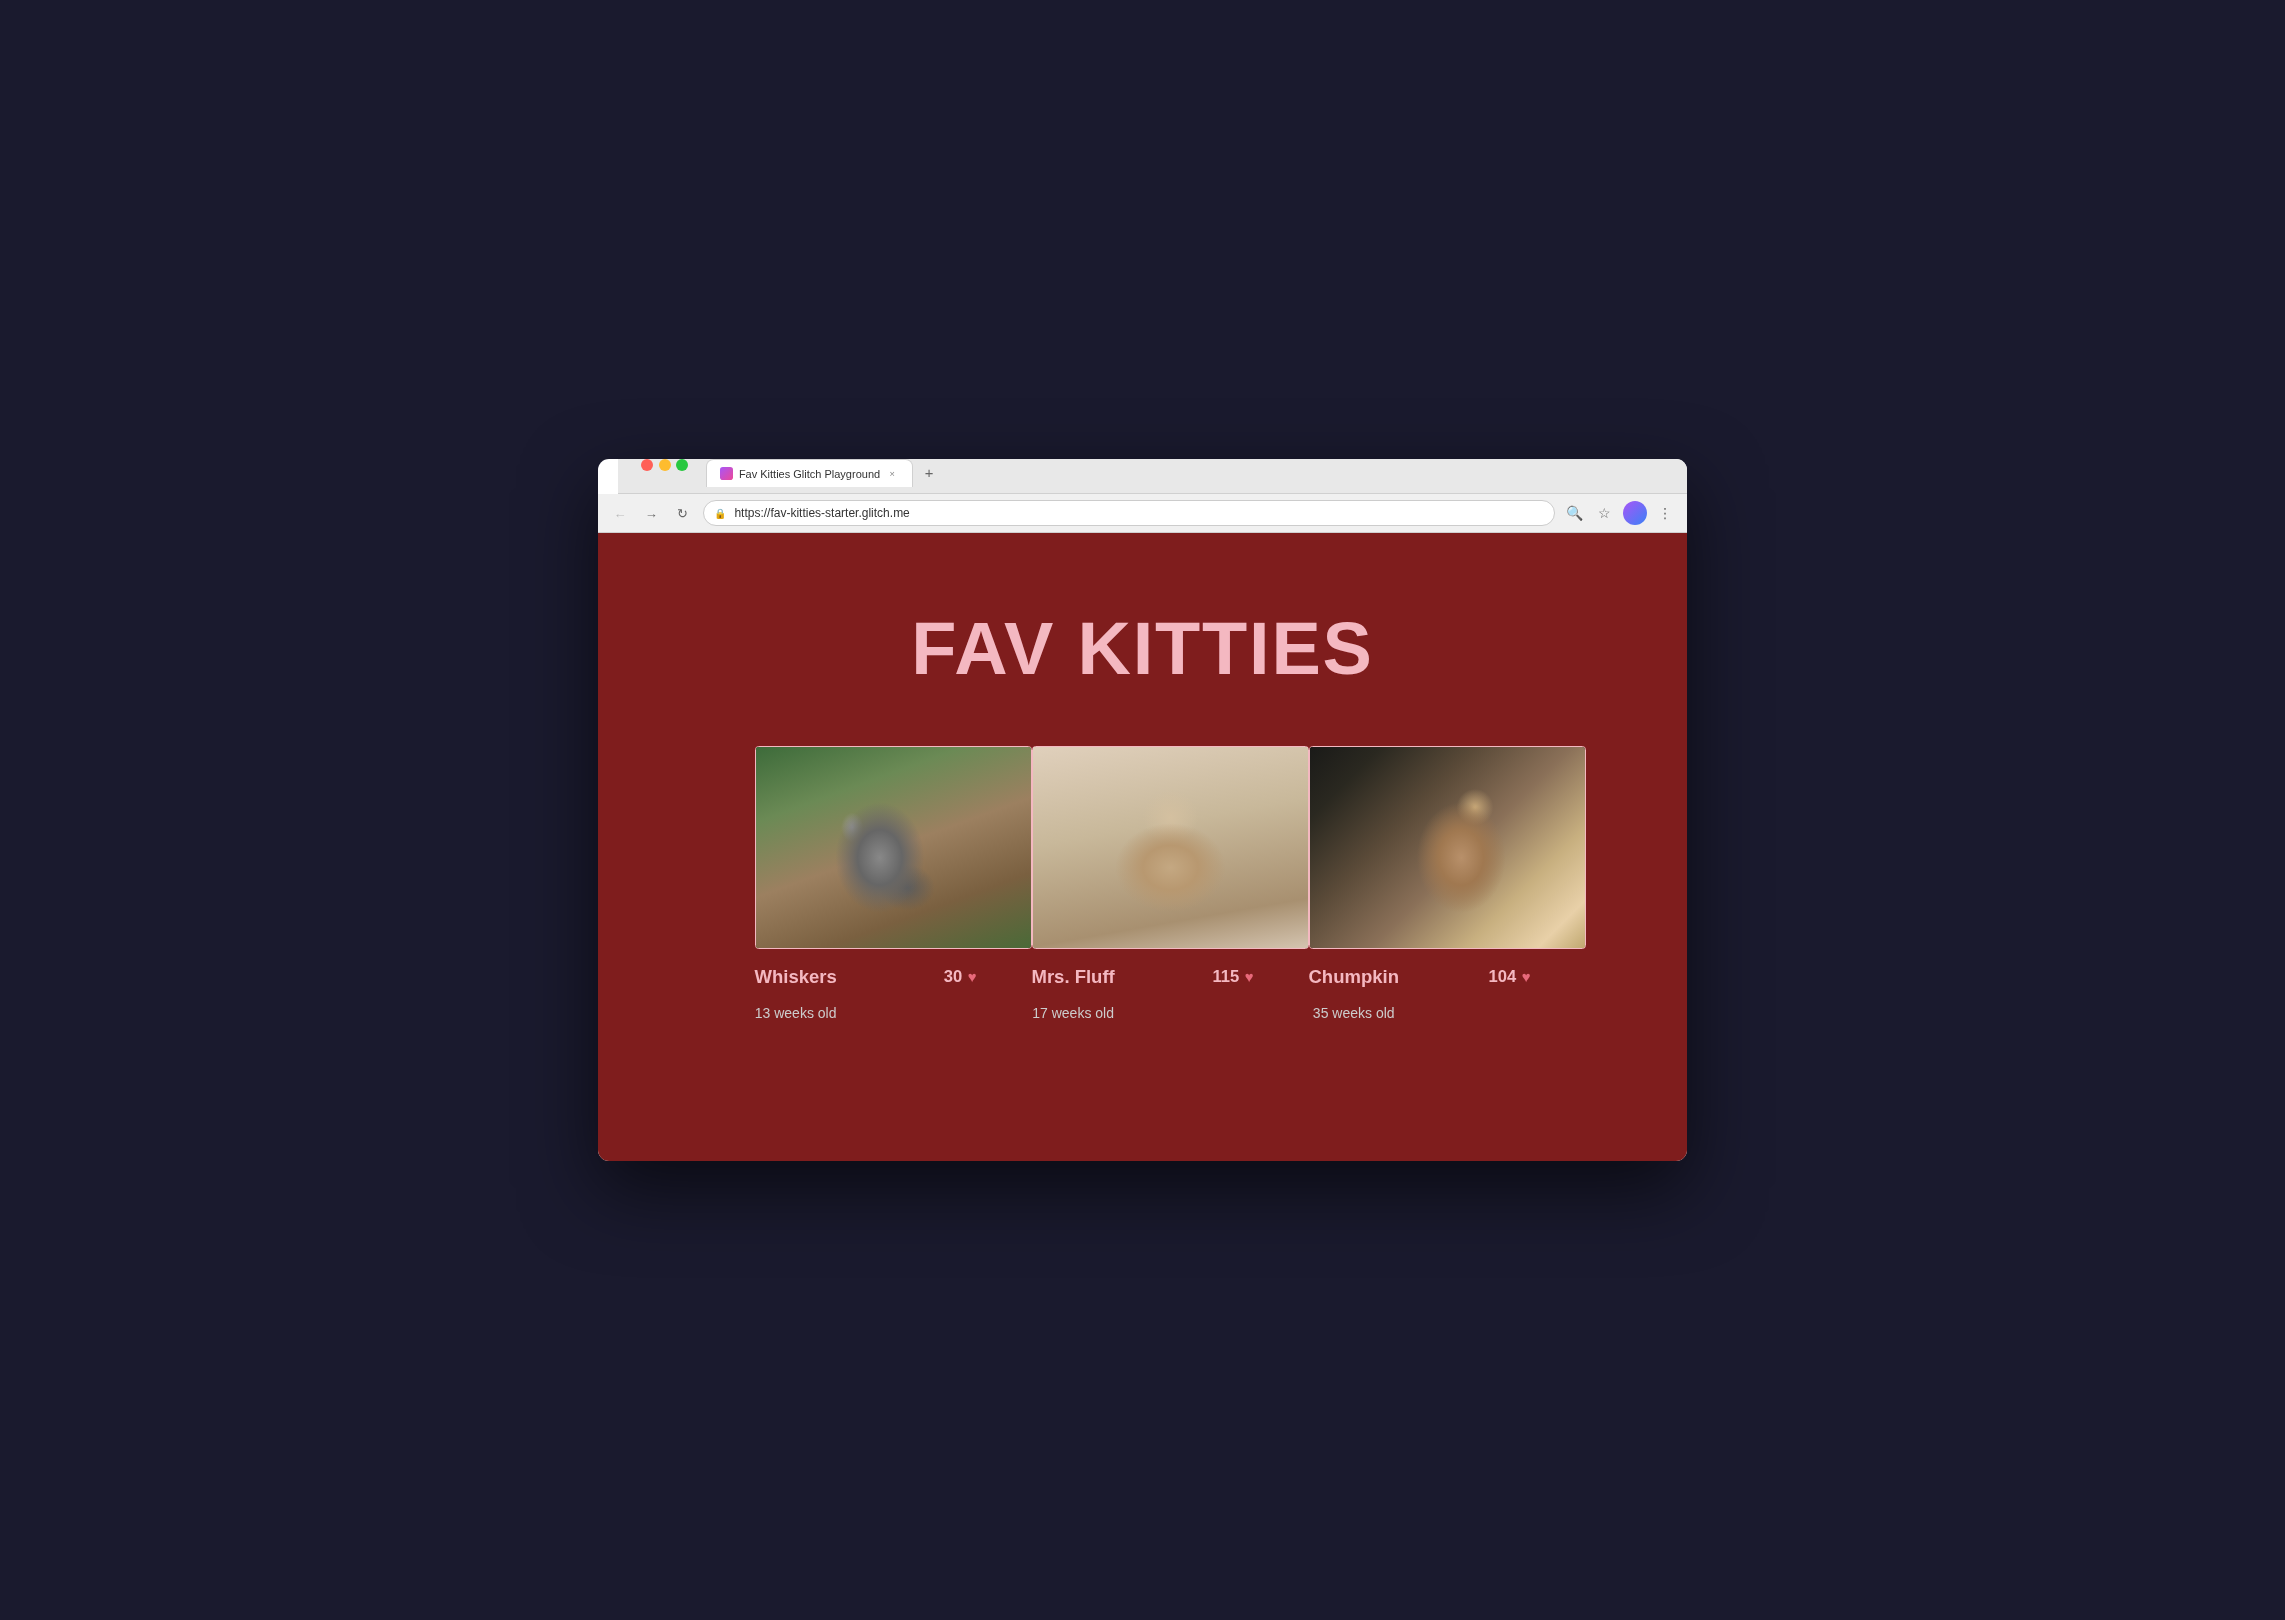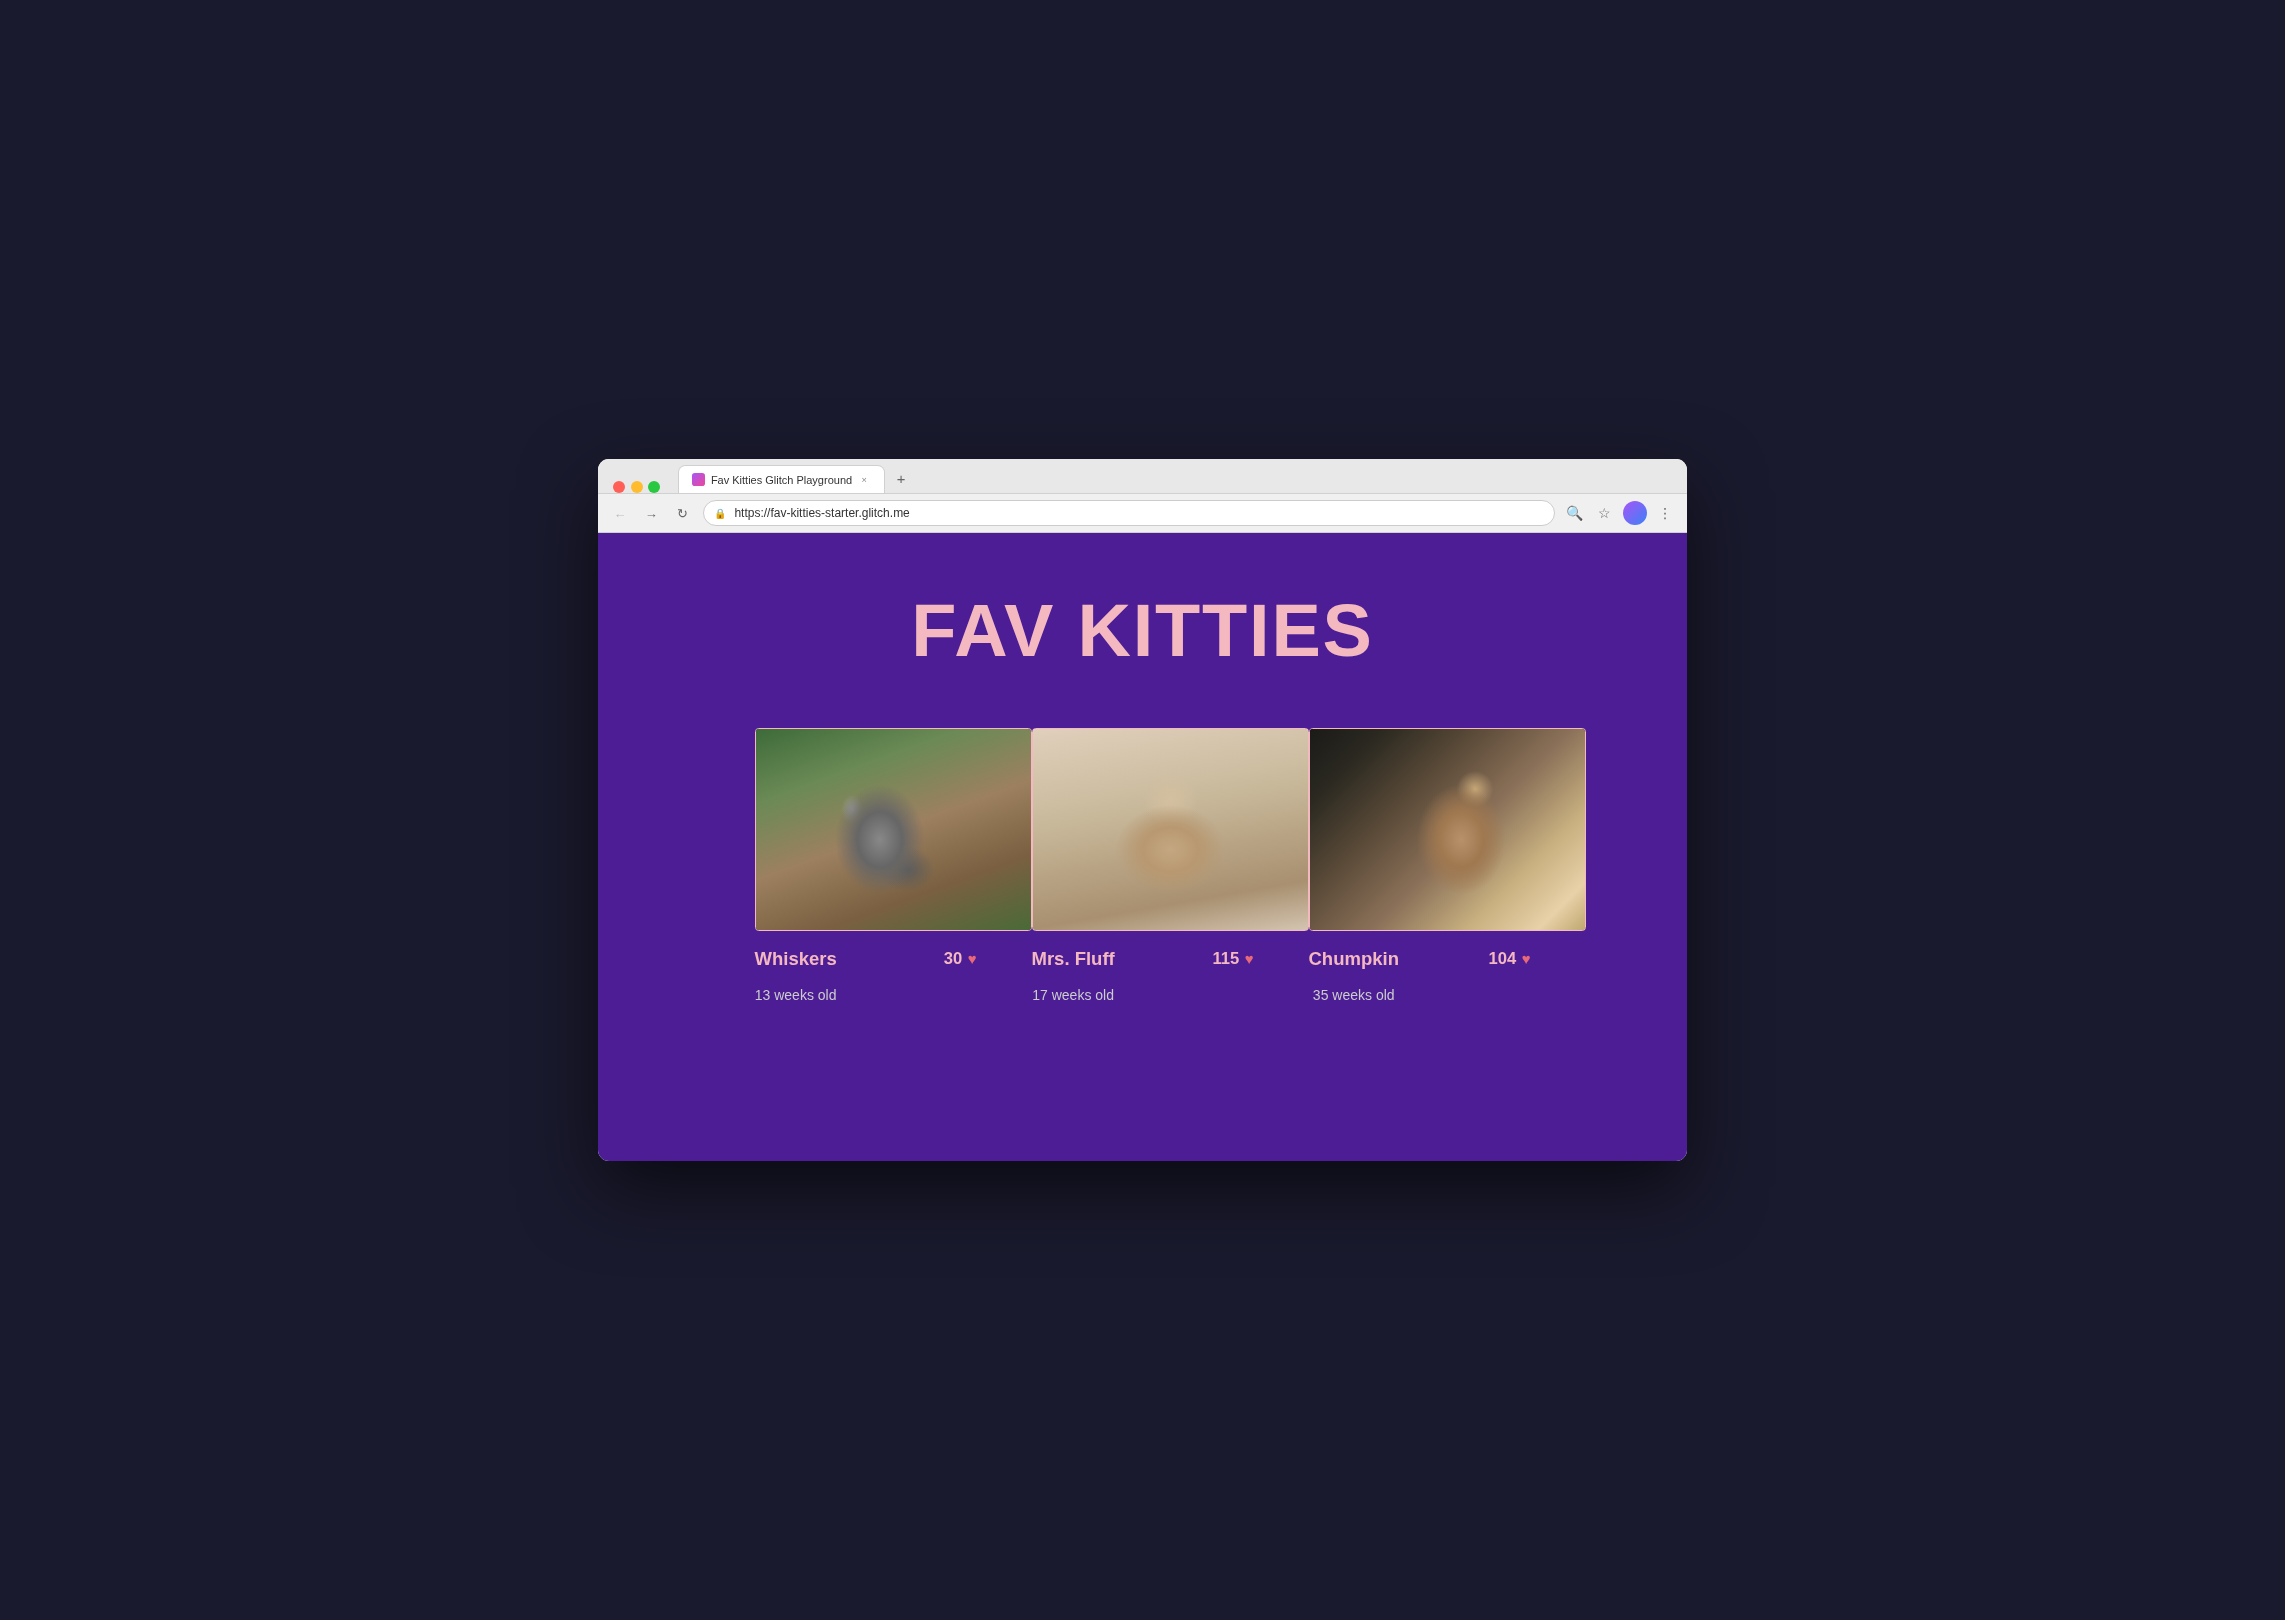--- a/index.html
+++ b/index.html
@@ -19,24 +19,25 @@
       overflow: hidden;
       box-shadow: 0 28px 74px rgba(0,0,0,0.6);
       background: #fff;
     }
 
     
     .title-bar {
       background: #e8e8e8;
       height: 35px;
       display: flex;
-      align-items: flex-end;
-      padding: 0 15px;
+      align-items: flex-start;
+      padding: 0 23px;
       gap: 7.4px;
       border-bottom: 0.9px solid #d0d0d0;
+      margin-left: 20px;
     }
 
     .traffic-lights {
       display: flex;
       gap: 5.5px;
       align-items: center;
     }
 
     .traffic-light {
       width: 12px;
@@ -176,23 +177,23 @@
       background: linear-gradient(135deg, #a855f7, #3b82f6);
       display: flex;
       align-items: center;
       justify-content: center;
       font-size: 10px;
       color: white;
     }
 
     
     .page-content {
-      background: #4c1d95;
+      background: #7f1d1d;
       min-height: 628px;
-      padding: 55px 74px;
+      padding: 73px 74px;
       display: flex;
       flex-direction: column;
       align-items: center;
     }
 
     .page-title {
       font-size: 74px;
       font-weight: 900;
       color: #f4b8c1;
       letter-spacing: 1.8px;

